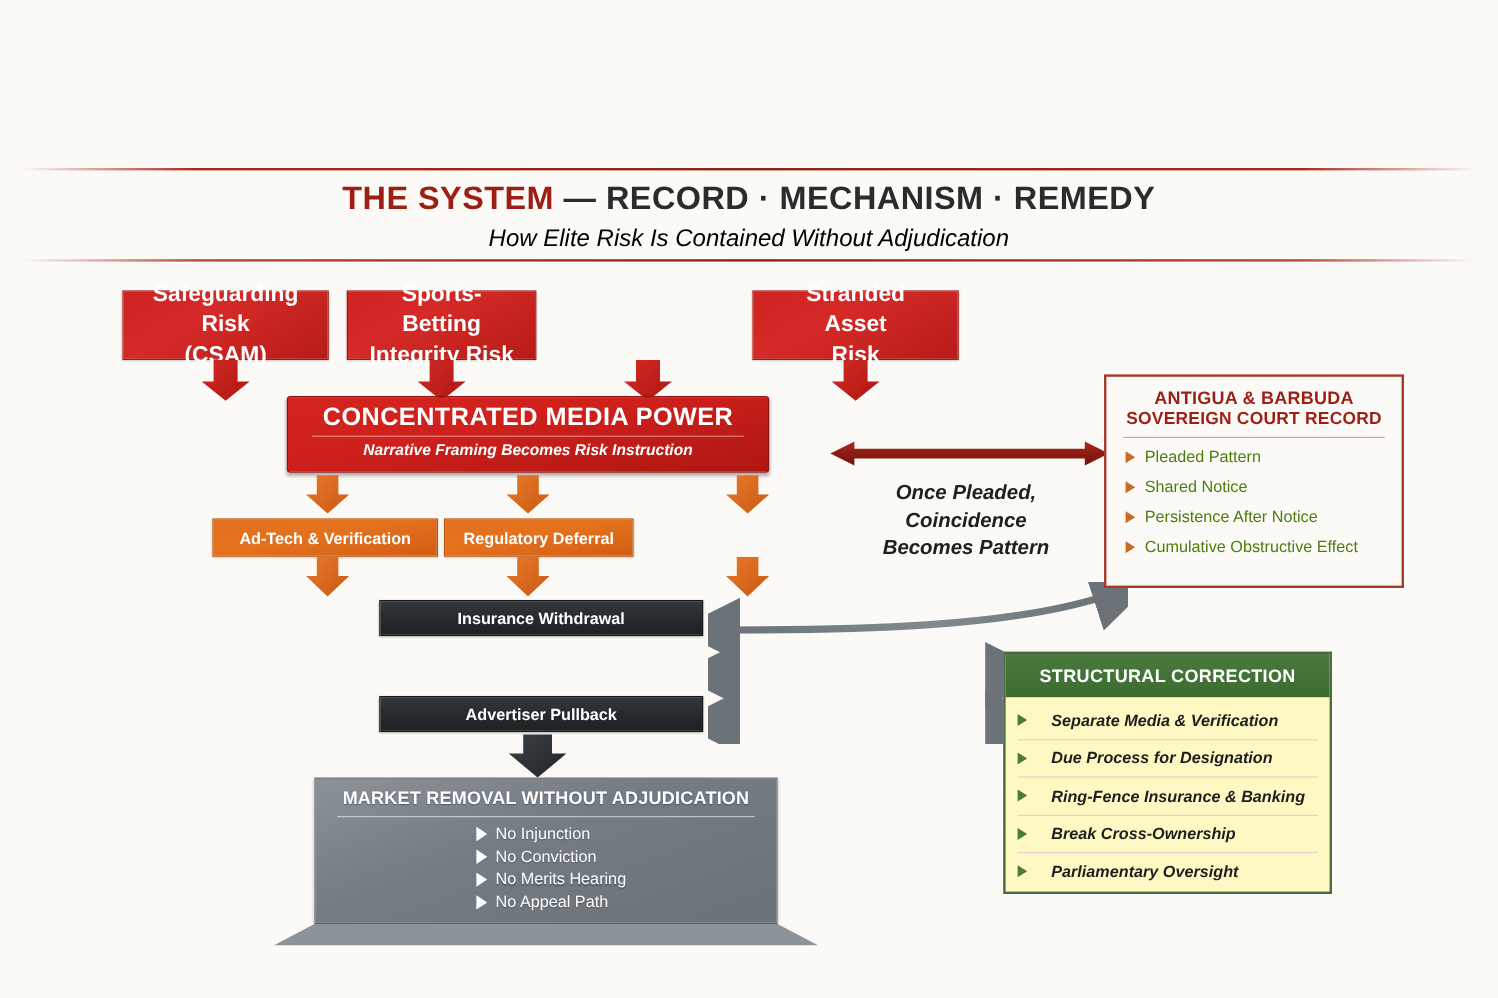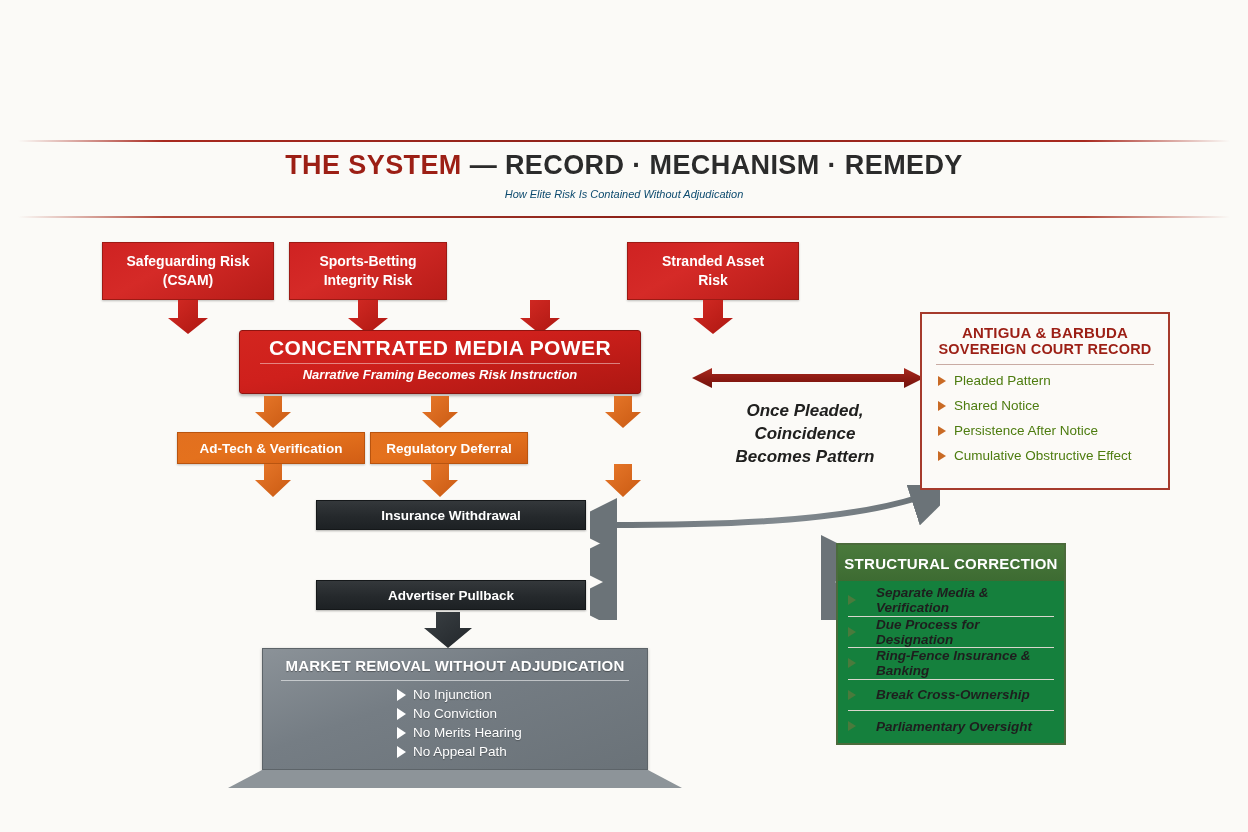--- a/index.html
+++ b/index.html
@@ -22,29 +22,29 @@
     left:18px;top:216px;width:1212px;height:2px;
     background:linear-gradient(to right,rgba(160,40,30,0) 0%,#b24a3c 12%,#8e2219 50%,#b24a3c 88%,rgba(160,40,30,0) 100%);
   }
   #title{
     left:0;top:150px;width:1248px;text-align:center;
     font-size:27px;font-weight:bold;letter-spacing:.4px;color:#2b2b2b;
   }
   #title .red{color:#9c1f15;}
   #subtitle{
     left:0;top:188px;width:1248px;text-align:center;
-    font-size:11px;font-style:italic;color:#0c4a6e;
+    font-size:20px;font-style:italic;color:#000000;
   }
 
   
   .risk-box{
     background:linear-gradient(150deg,#cf2222 0%,#d52a27 38%,#b71c18 100%);
     border:1px solid #9d1a14;
     color:#fff;display:flex;align-items:center;justify-content:center;
-    text-align:center;font-weight:bold;font-size:14px;line-height:1.35;
+    text-align:center;font-weight:bold;font-size:19px;line-height:1.35;
     box-shadow:0 1px 2px rgba(0,0,0,.25);
     padding:4px 17px;box-sizing:border-box;
   }
   .mech-box{
     background:linear-gradient(170deg,#e2701f 0%,#e4711d 45%,#d25e15 100%);
     border:1px solid #b9540f;
     color:#fff;display:flex;align-items:center;justify-content:center;
     text-align:center;font-weight:bold;font-size:13.5px;
     box-shadow:0 1px 2px rgba(0,0,0,.22);
     box-sizing:border-box;
@@ -88,22 +88,22 @@
     box-sizing:border-box;padding:10px 12px 8px 12px;
   }
   #court-record .cr-t1{font-size:15px;font-weight:bold;color:#9c1f15;text-align:center;letter-spacing:.2px;}
   #court-record .cr-t2{font-size:14.5px;font-weight:bold;color:#9c1f15;text-align:center;letter-spacing:.2px;}
   #court-record .cr-div{height:1px;background:#c9aba3;margin:7px 2px 8px 2px;}
   .cr-item{display:flex;align-items:center;gap:8px;margin:0 0 10px 4px;font-size:13.5px;color:#4d7c0f;}
   .tri-orange{width:0;height:0;border-left:8px solid #c96a25;border-top:5px solid transparent;border-bottom:5px solid transparent;flex:none;}
 
   
   #structural{
-    left:836px;top:543px;width:230px;height:202px;
-    background:#15803d;border:2px solid #4b6b3c;box-sizing:border-box;
+    left:836px;top:543px;width:274px;height:202px;
+    background:#fef9c3;border:2px solid #4b6b3c;box-sizing:border-box;
   }
   #structural .sc-head{
     height:36px;background:linear-gradient(180deg,#4a7a3c 0%,#3d6b32 100%);
     color:#fff;font-size:15px;font-weight:bold;letter-spacing:.3px;
     display:flex;align-items:center;justify-content:center;
   }
   #structural .sc-body{padding:4px 10px 0 10px;}
   .sc-item{
     display:flex;align-items:center;gap:20px;
     font-size:13.5px;font-style:italic;font-weight:bold;color:#1e1e1e;

